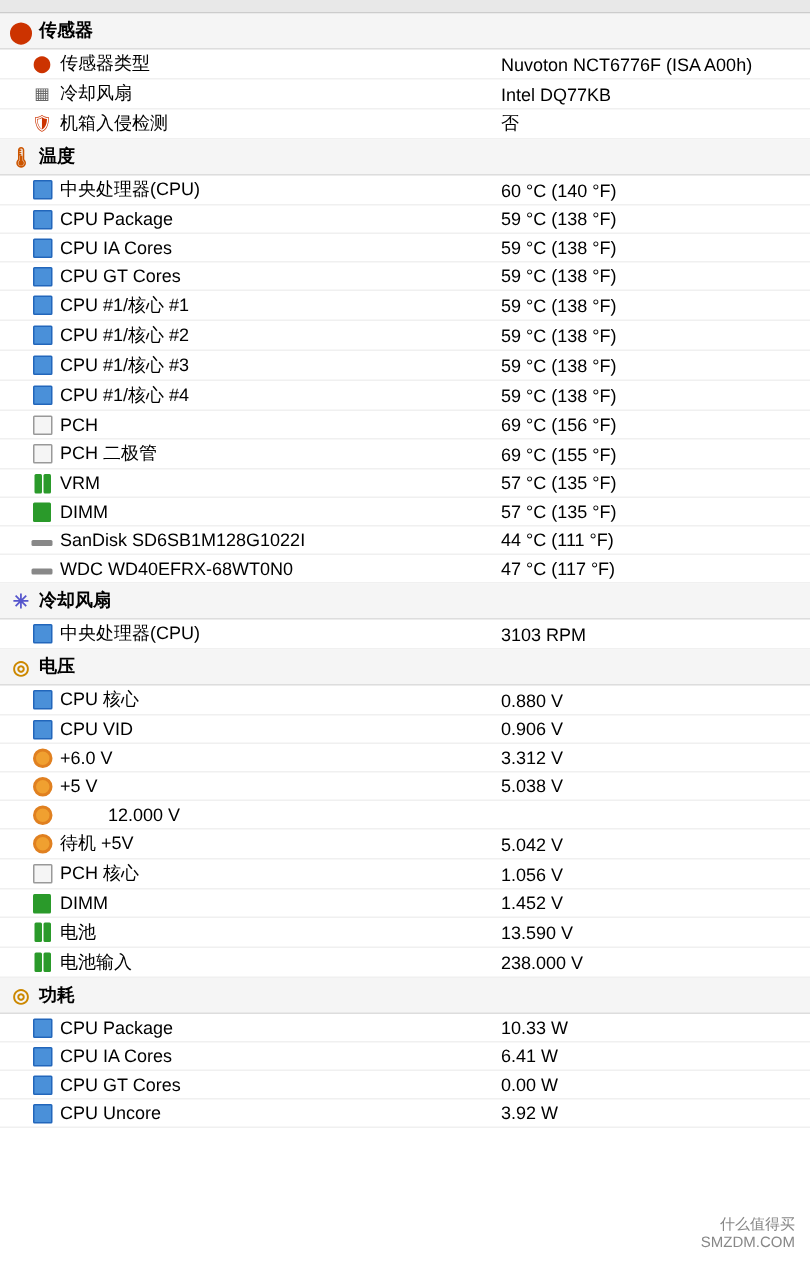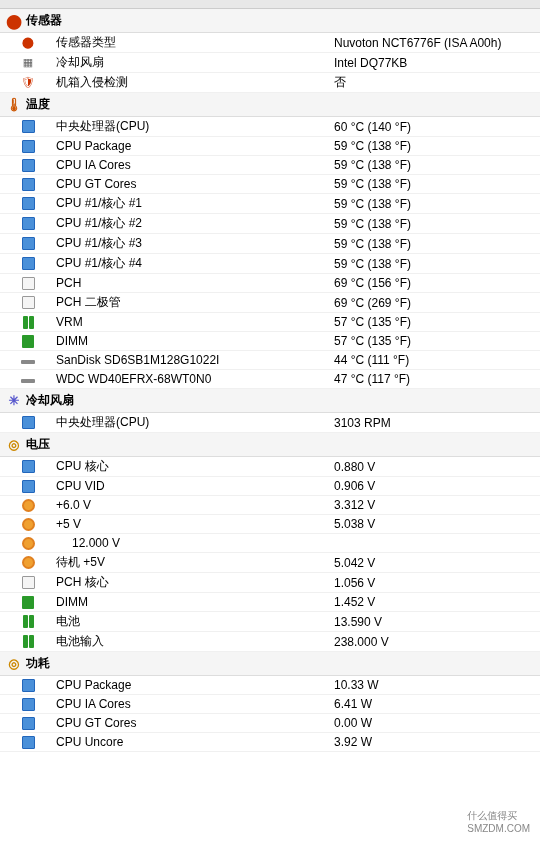--- a/index.html
+++ b/index.html
@@ -59,36 +59,35 @@
       margin-right: 4px;
       display: inline-flex;
       align-items: center;
       justify-content: center;
       flex-shrink: 0;
     }
     .row-name {
       flex: 1;
       white-space: nowrap;
       overflow: hidden;
-      margin-left: 16px;
     }
     .row-value {
       width: 200px;
       color: #000;
       margin-left: 32px;
     }
 
     
     .watermark {
       position: fixed;
       bottom: 10px;
       right: 10px;
       font-size: 10px;
       color: #888;
-      text-align: left;
+      text-align: right;
     }
   </style>
 </head>
 <body>
 
 <div class="container">
   <div class="header-row">
     <span class="col-name"></span>
     <span class="col-value"></span>
   </div>
@@ -188,21 +187,21 @@
           <span style="display:inline-block;width:13px;height:13px;background:#f5f5f5;border:1px solid #999;border-radius:1px;"></span>
         </span>
       <span class="row-name">PCH</span>
       <span class="row-value">69 °C  (156 °F)</span>
     </div>
       <div class="data-row">
       <span class="row-icon">
           <span style="display:inline-block;width:13px;height:13px;background:#f5f5f5;border:1px solid #999;border-radius:1px;"></span>
         </span>
       <span class="row-name">PCH 二极管</span>
-      <span class="row-value">69 °C  (269 °F)</span>
+      <span class="row-value">69 °C  (155 °F)</span>
     </div>
       <div class="data-row">
       <span class="row-icon">
           <span style="display:inline-block;width:5px;height:13px;background:#2a9a2a;border-radius:1px;margin-right:1px;"></span>
           <span style="display:inline-block;width:5px;height:13px;background:#2a9a2a;border-radius:1px;"></span>
         </span>
       <span class="row-name">VRM</span>
       <span class="row-value">57 °C  (135 °F)</span>
     </div>
       <div class="data-row">

